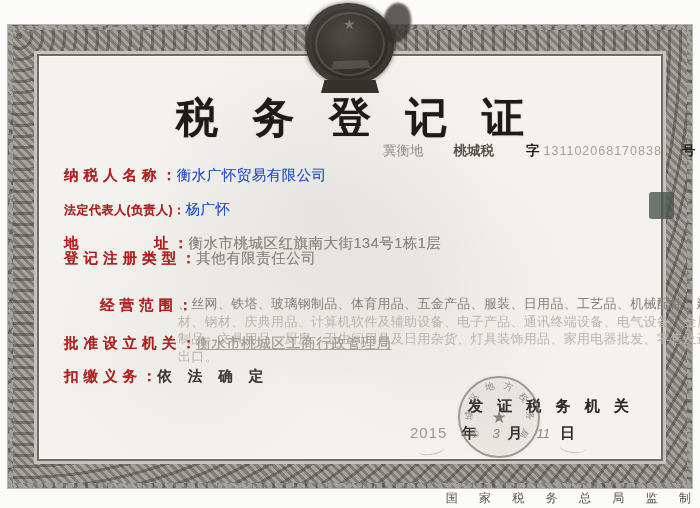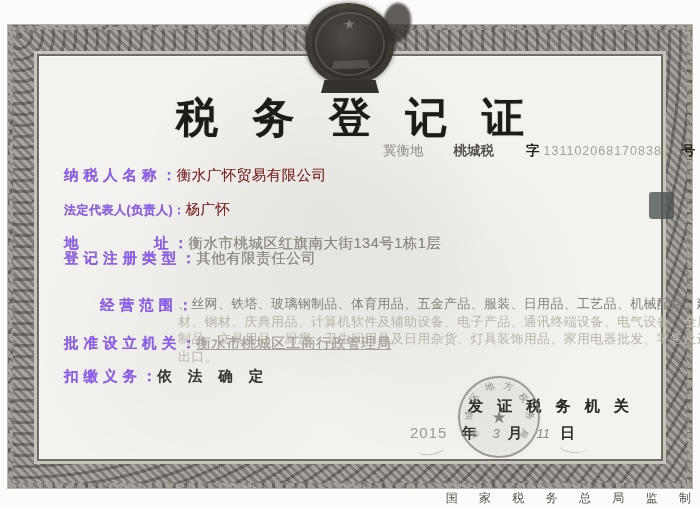--- a/index.html
+++ b/index.html
@@ -72,22 +72,22 @@
     position:absolute;left:383px;top:142px;display:flex;align-items:baseline;
     font-size:13.5px;white-space:nowrap;
   }
   .serial .s-left{color:#8e8a84;}
   .serial .s-right{color:#57534d;margin-left:30px;font-weight:bold;}
   .serial .s-zi{color:#222019;font-weight:bold;margin-left:32px;}
   .serial .s-num{color:#a5a19a;letter-spacing:1px;margin-left:4px;font-size:12.5px;}
   .serial .s-hao{color:#222019;font-weight:bold;margin-left:20px;}
   
   .row{position:absolute;left:64px;white-space:nowrap;font-size:14.5px;}
-  .row .lbl{font-weight:bold;color:#8b5cf6;letter-spacing:.5px;text-shadow:0 0 .5px rgba(44,42,38,.5);}
-  .row .val{color:#7f1d1d;letter-spacing:.5px;text-shadow:0 0 .5px rgba(123,119,111,.6);}
+  .row .lbl{font-weight:bold;color:#b91c1c;letter-spacing:.5px;text-shadow:0 0 .5px rgba(44,42,38,.5);}
+  .row .val{color:#1d4ed8;letter-spacing:.5px;text-shadow:0 0 .5px rgba(123,119,111,.6);}
   .r-taxpayer{top:166px;}
   .r-legalrep{top:200px;} .r-legalrep .lbl{font-size:12px;}
   .r-address{top:234px;}  .r-address .val{color:#8b8780;}
   .r-regtype{top:249px;}  .r-regtype .val{color:#8b8780;}
   .r-scope{top:296px;margin-left:36px;}
   .r-approver{top:334px;} .r-approver .val{color:#a7a299;text-decoration:underline;}
   .r-withholding{top:367px;} .r-withholding .val{color:#3b3833;font-weight:bold;letter-spacing:6px;}
   .scope-lines{
     position:absolute;left:178px;top:295px;width:468px;
     font-size:13px;line-height:17.5px;letter-spacing:.3px;white-space:nowrap;

